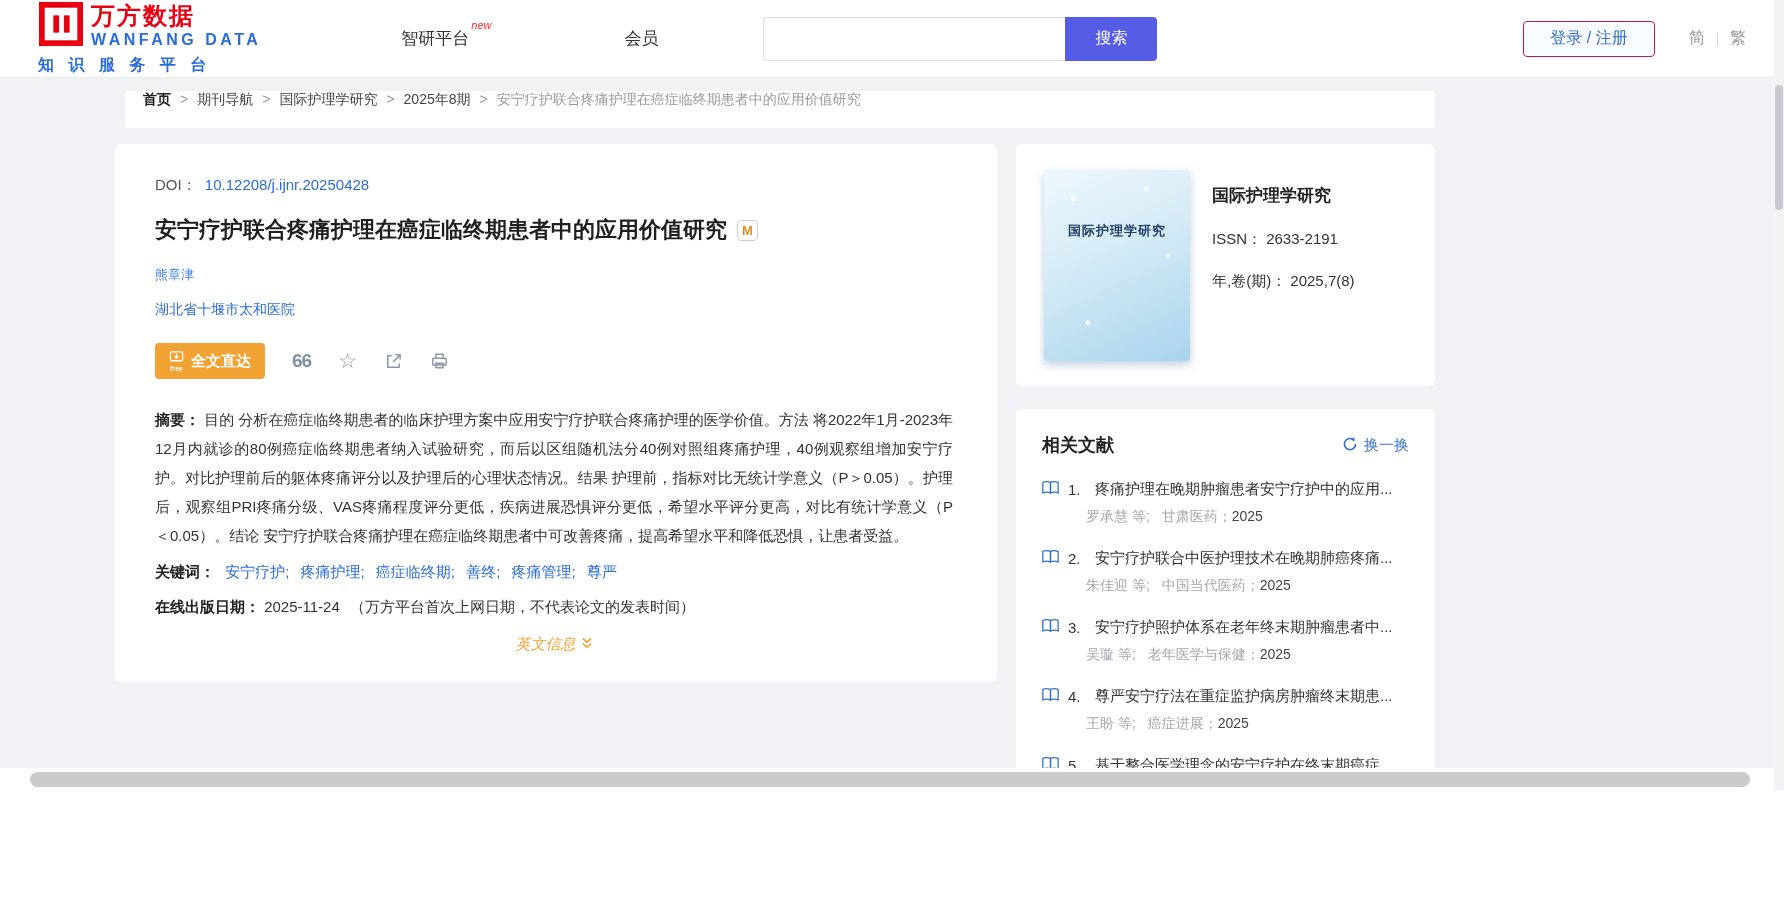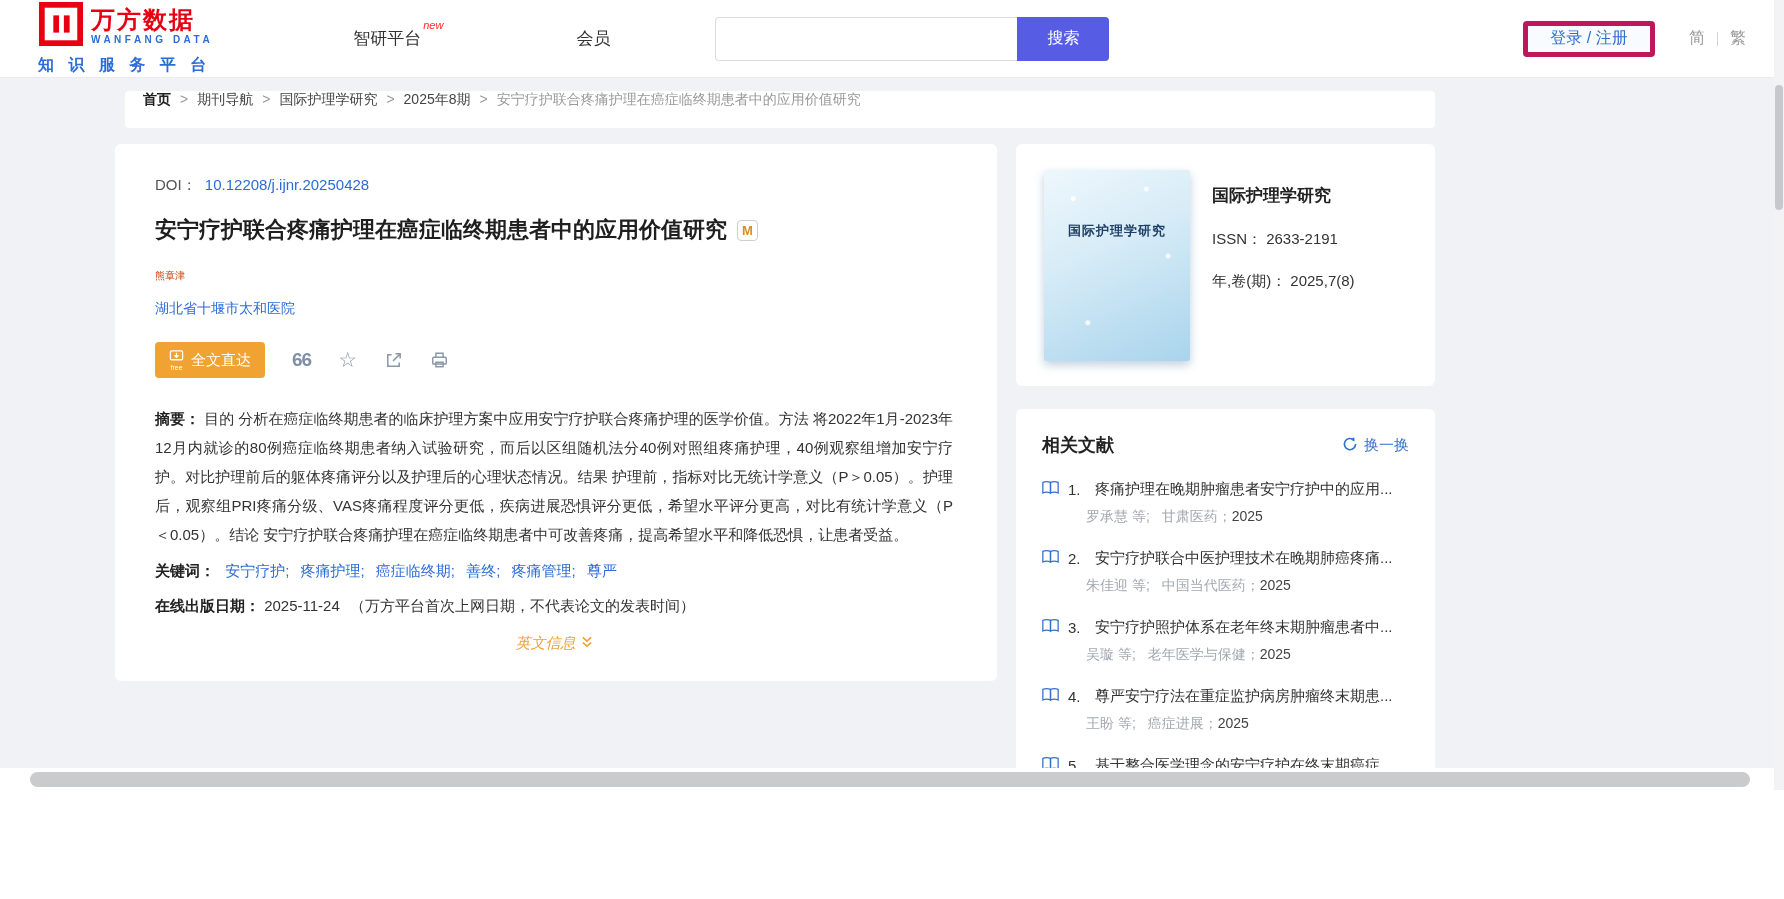--- a/index.html
+++ b/index.html
@@ -11,37 +11,37 @@
   a { text-decoration:none; cursor:pointer; }
 
   
   .topbar {
     height:78px; background:#fff; display:flex; align-items:center;
     padding:0 38px; position:relative; border-bottom:1px solid #ececec;
   }
   .logo { display:flex; flex-direction:column; cursor:pointer; }
   .logo-top { display:flex; align-items:center; gap:7px; }
   .brand-cn { color:#e60012; font-size:24px; font-weight:bold; letter-spacing:2px; line-height:1.05; }
-  .brand-en { color:#2b6cd9; font-size:10px; font-weight:bold; letter-spacing:3.5px; margin-top:2px; }
+  .brand-en { color:#2b6cd9; font-size:16px; font-weight:bold; letter-spacing:3.5px; margin-top:2px; }
   .brand-sub { color:#2b6cd9; font-size:16px; font-weight:bold; letter-spacing:5px; margin-top:4px; }
   .mainnav { display:flex; align-items:center; margin-left:100px; gap:95px; }
   .nav-item { font-size:17px; color:#333; position:relative;margin-left:40px; }
   .new-badge { color:#ff2a2a; font-size:11px; font-style:italic; position:relative; top:-8px; left:2px; }
   .searchbox { display:flex; margin-left:105px; }
   .searchbox input {
     width:302px; height:44px; border:1px solid #dcdcdc; border-right:none;
     border-radius:4px 0 0 4px; outline:none; font-size:15px; padding:0 12px;
   }
   .searchbox button {
     width:92px; height:44px; background:#575ce4; color:#fff; font-size:16px;
     border:none; border-radius:0 4px 4px 0; cursor:pointer;
   }
   .header-right { margin-left:auto; display:flex; align-items:center; }
   .login-btn {
-    min-width:132px; height:36px; background:#f8fbff; border:5px solid #be185d;
+    min-width:132px; height:36px; background:#f8fbff; border:1px solid #be185d;
     border-radius:4px; color:#3370cc; font-size:16px; cursor:pointer; padding:0 18px;
   }
   .lang { color:#9a9a9a; font-size:16px; cursor:pointer; }
   .lang:first-of-type { margin-left:34px; }
   .lang-divider { display:inline-block; width:0; height:14px; border-left:1px solid #d5d5d5; margin:0 12px; }
 
   
   .content-bg {
     background:#f0f2f5; height:690px; overflow:hidden; padding-top:13px;
   }
@@ -61,27 +61,27 @@
     width:882px; background:#fff; border-radius:6px; padding:32px 44px 28px 40px;
   }
   .doi-row { font-size:15px; color:#555; }
   .doi-link { color:#2b6cd9; margin-left:4px; }
   .article-title { font-size:22px; color:#1f1f1f; font-weight:bold; margin-top:20px; display:flex; align-items:center; gap:10px; }
   .m-badge {
     width:21px; height:21px; border:1px solid #cfcfcf; border-radius:4px; background:#fff;
     color:#e08a1e; font-size:13px; font-weight:bold; display:inline-flex; align-items:center; justify-content:center;
   }
   .author-row { margin-top:20px; }
-  .author-link { color:#c2410c; font-size:10px; }
+  .author-link { color:#3b82f6; font-size:13px; }
   .affil-row { margin-top:16px; }
   .affil-link { color:#2b6cd9; font-size:14px; }
   .actions { margin-top:24px; display:flex; align-items:center; gap:27px; }
   .fulltext-btn {
     background:#f0a232; border:none; border-radius:4px; color:#fff; font-size:15px;
-    height:36px; padding:0 14px; display:flex; align-items:center; gap:7px; cursor:pointer;
+    height:36px; padding:0 14px; display:flex; align-items:center; gap:7px; cursor:pointer;font-weight:bold;
   }
   .ft-icon { display:flex; flex-direction:column; align-items:center; line-height:1; }
   .ft-free { font-size:7px; color:#fff; margin-top:1px; }
   .icon-btn { color:#8a97a8; display:flex; align-items:center; cursor:pointer; background:none; border:none; }
   .quote-icon { font-size:19px; font-weight:bold; letter-spacing:-1px; color:#7f8fa6; }
   .star-icon { font-size:21px; }
   .abstract { margin-top:26px; font-size:15px; line-height:29px; color:#333; text-align:justify; }
   .abstract b { color:#222; }
   .kw-row { margin-top:13px; font-size:15px; }
   .kw-row b { color:#222; margin-right:6px; }

